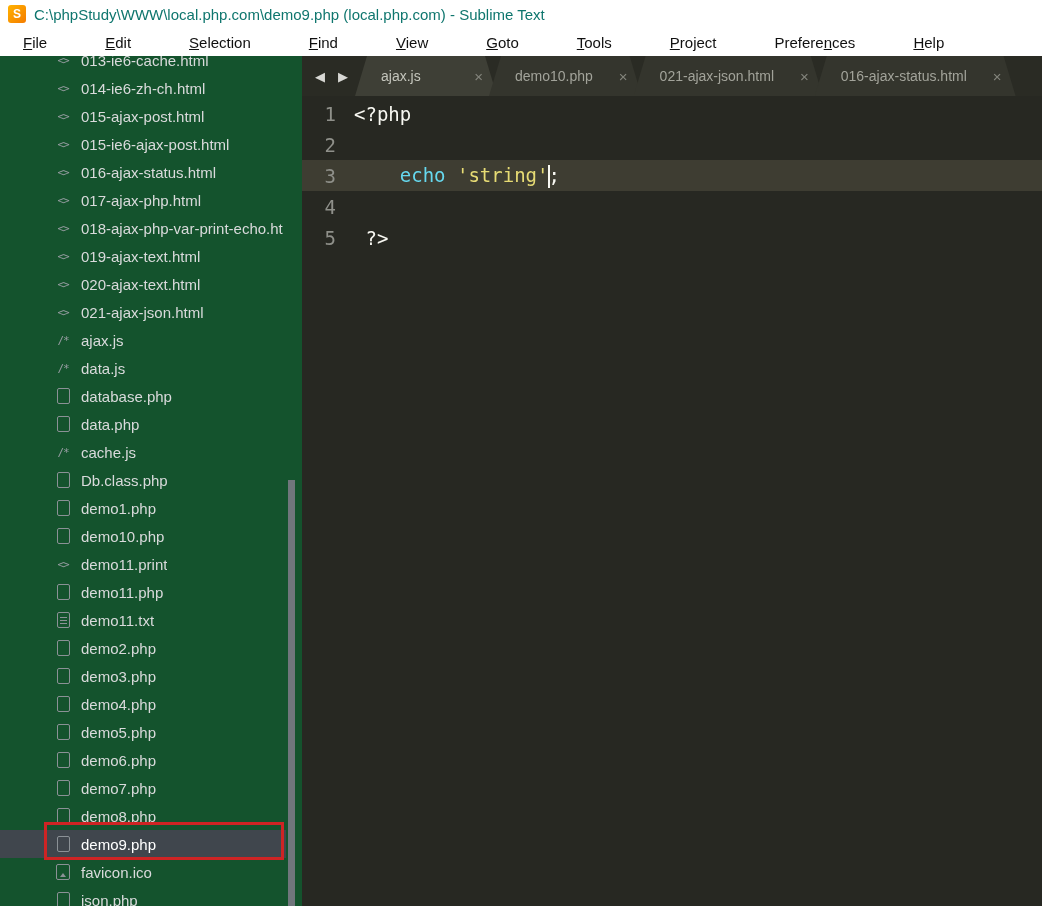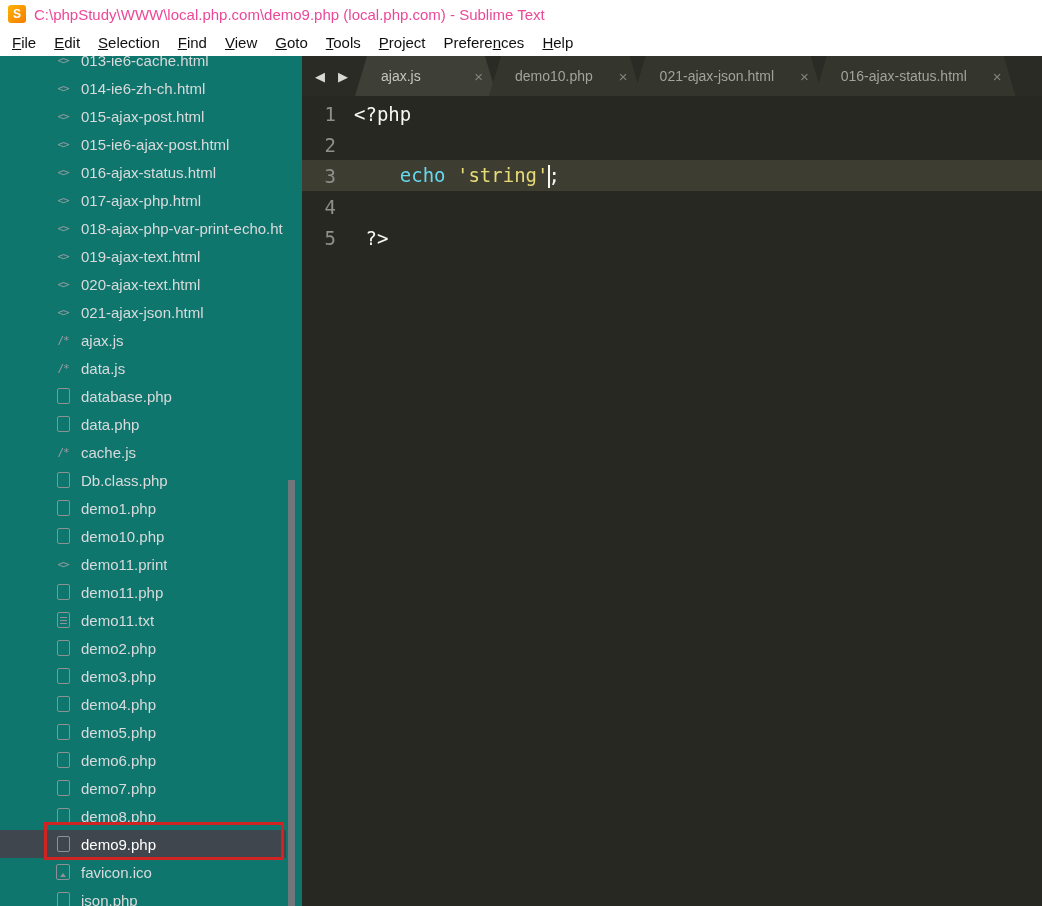--- a/index.html
+++ b/index.html
@@ -3,31 +3,31 @@
 <meta charset="utf-8">
 <style>
   * { box-sizing: border-box; margin: 0; padding: 0; }
   body { margin: 0; font-family: "Liberation Sans", sans-serif; }
 
   .window { width: 1042px; height: 906px; position: relative; overflow: hidden; background: #272822; }
 
   
   .titlebar { height: 28px; background: #ffffff; display: flex; align-items: center; padding: 0 8px; gap: 8px; }
   .app-icon { width: 18px; height: 18px; border-radius: 3px; background: linear-gradient(135deg, #ffb300, #f57c00); color: #fff; font-weight: bold; font-size: 12px; display: flex; align-items: center; justify-content: center; flex: none; }
-  .title-text { font-size: 15px; color: #ec4899; white-space: nowrap; }
-
-  
-  .menubar { height: 28px; background: #ffffff; display: flex; align-items: center; padding: 0 3px; }
+  .title-text { font-size: 15px; color: #0f766e; white-space: nowrap; }
+
+  
+  .menubar { height: 28px; background: #ffffff; display: flex; align-items: center; padding: 0 14px; gap: 40px; }
   .menu-item { padding: 0 9px; font-size: 15px; color: #101010; cursor: default; white-space: nowrap; }
   .menu-item .u { text-decoration: underline; }
 
   .main { display: flex; height: 850px; }
 
   
-  .sidebar { width: 302px; flex: none; background: #0f766e; position: relative; overflow: hidden; }
+  .sidebar { width: 302px; flex: none; background: #14532d; position: relative; overflow: hidden; }
   .file-list { margin-top: -10px; }
   .file-row { height: 28px; width: 286px; display: flex; align-items: center; padding-left: 54px; color: #d9dadb; font-size: 15px; white-space: nowrap; overflow: hidden; }
   .file-row.selected { background: #40464d; color: #ffffff; }
   .fname { overflow: hidden; white-space: nowrap; }
 
   .ficon { width: 18px; height: 16px; margin-right: 9px; flex: none; position: relative; display: inline-flex; align-items: center; justify-content: center; color: #979da2; font-family: "DejaVu Sans Mono", monospace; font-size: 11px; }
   .icon-html::before { content: "<>"; letter-spacing: -1px; }
   .icon-js::before { content: "/*"; letter-spacing: -1px; }
   .icon-file::before { content: ""; display: block; width: 11px; height: 14px; border: 1px solid #8b9196; border-radius: 2px; }
   .icon-txt::before { content: ""; display: block; width: 11px; height: 14px; border: 1px solid #8b9196; border-radius: 2px; }

